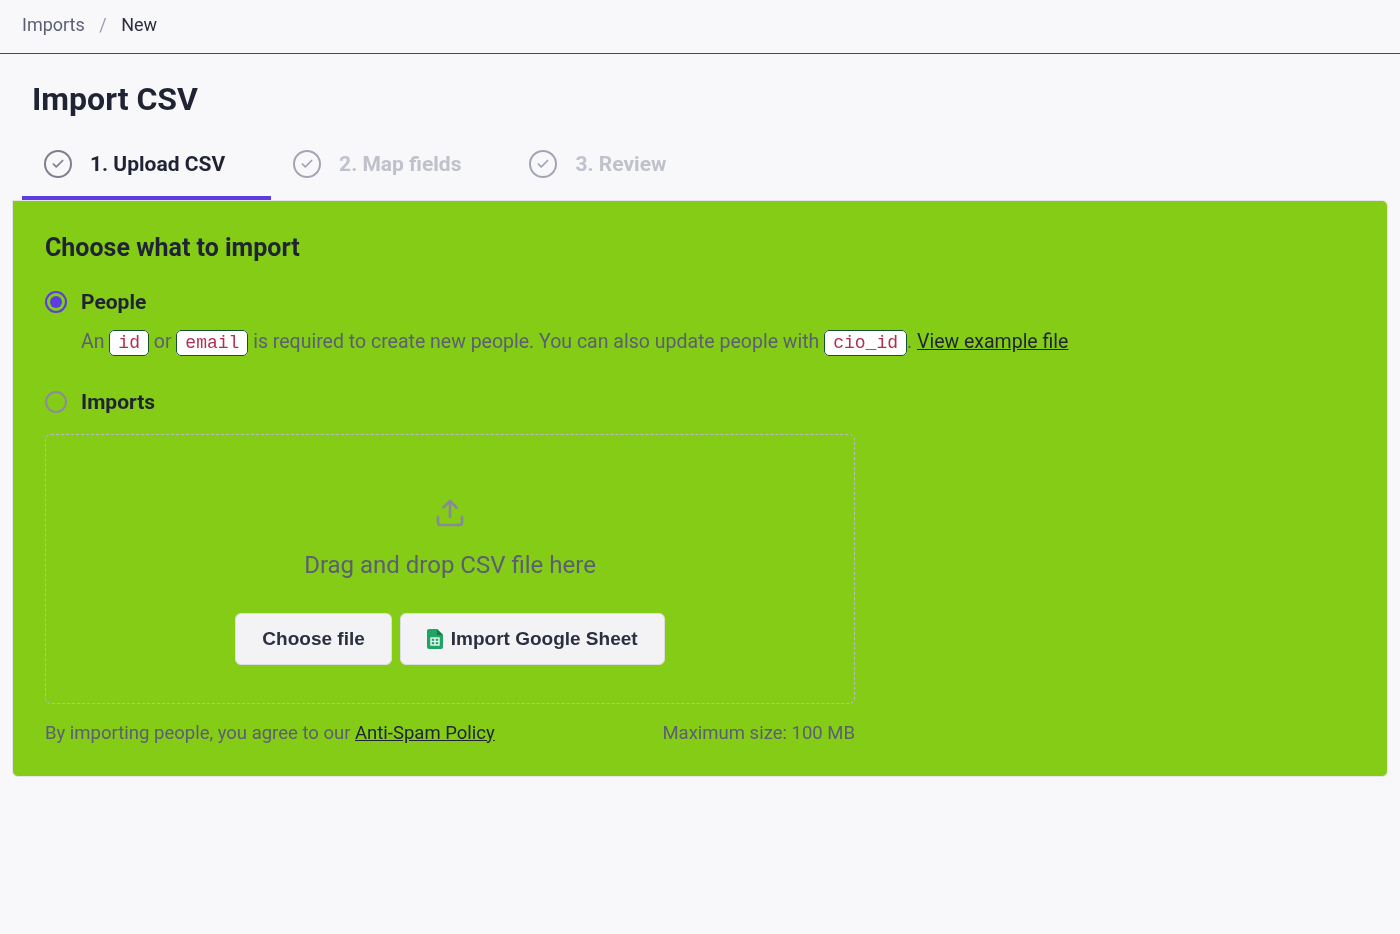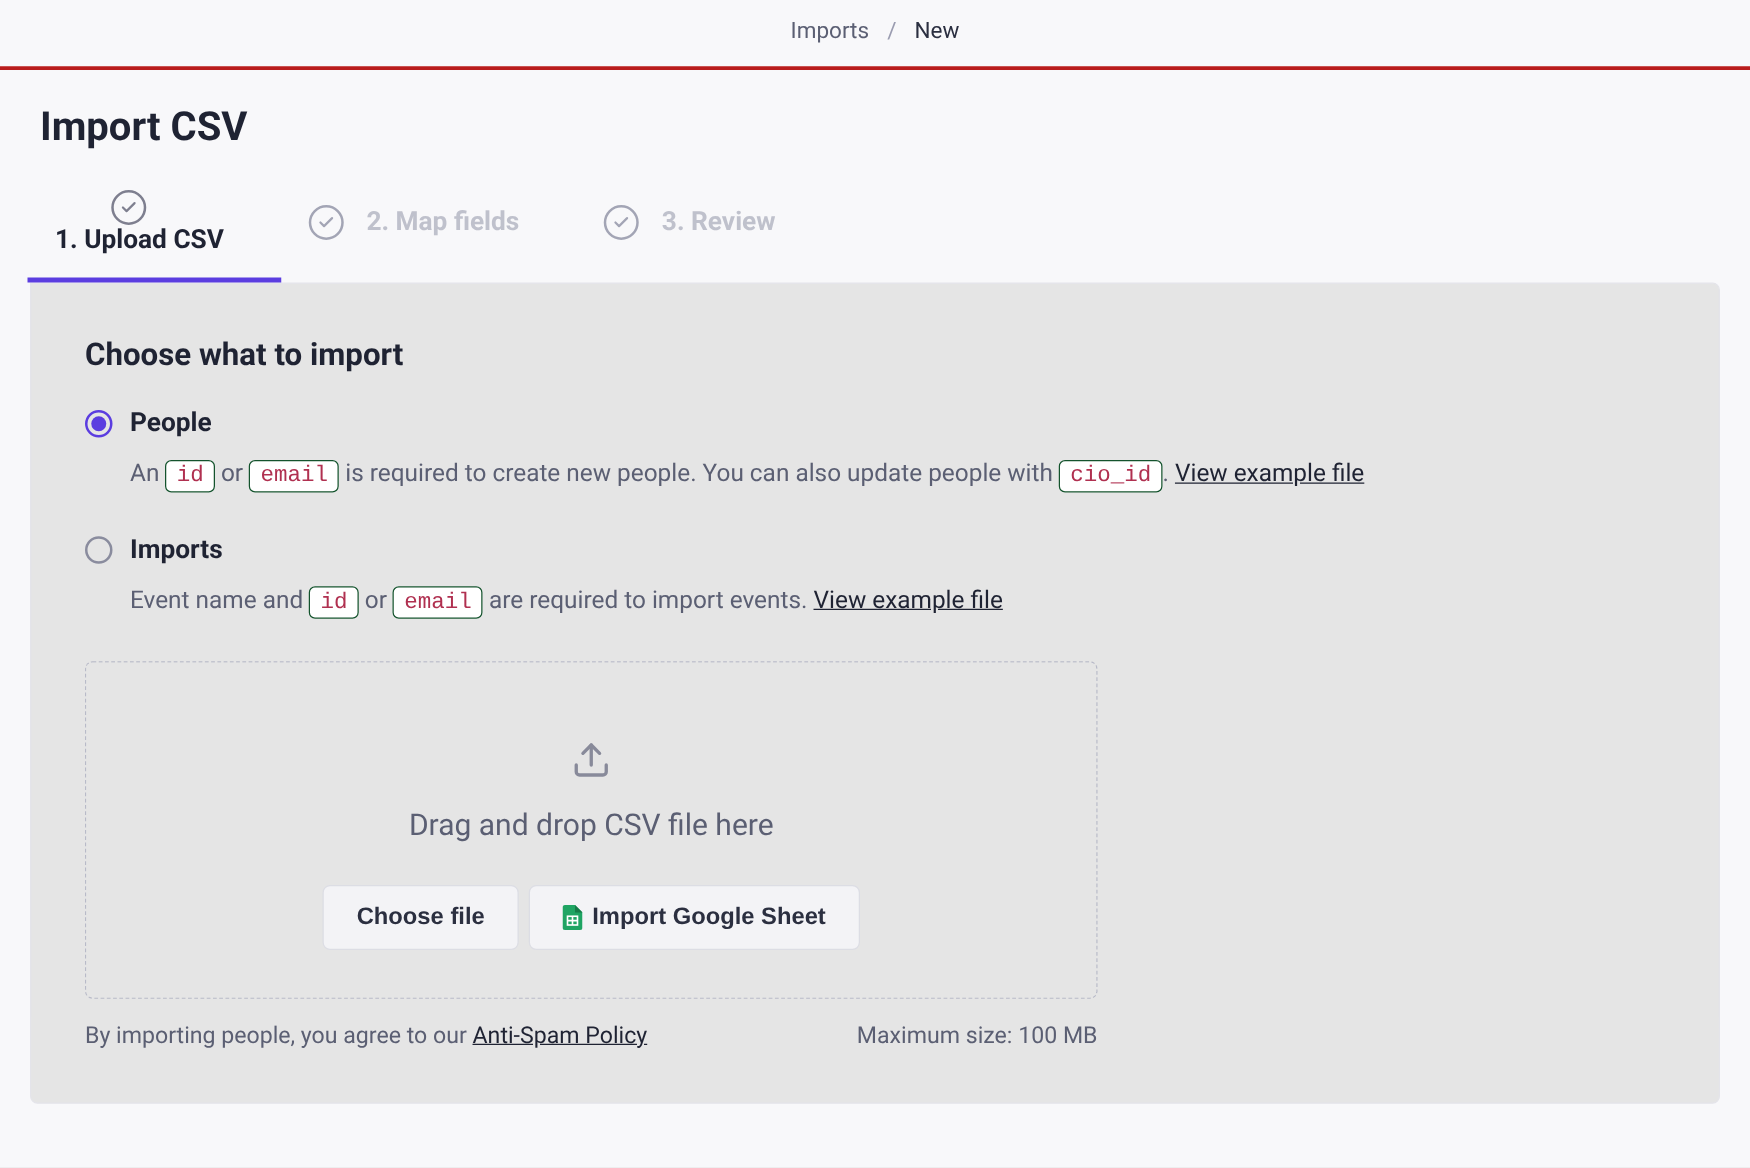--- a/index.html
+++ b/index.html
@@ -4,24 +4,23 @@
   <style>
     * { box-sizing: border-box; margin: 0; padding: 0; }
     body {
       font-family: -apple-system, BlinkMacSystemFont, "Segoe UI", Roboto, Helvetica, Arial, sans-serif;
       background: #f8f8fa;
       color: #1f2333;
       width: 1400px;
     }
     .breadcrumb {
       padding: 14px 22px 18px;
-      border-bottom: 3px solid #b91c1c;
+      border-bottom: 1px solid #b91c1c;
       font-size: 18px;
       color: #5b5f73;
-      text-align: center;
     }
     .breadcrumb a { color: #5b5f73; text-decoration: none; }
     .breadcrumb .sep { margin: 0 10px; color: #9a9cb0; }
     .breadcrumb .current { color: #2b2f40; }
     .page-title {
       font-size: 32px;
       font-weight: 700;
       color: #1f2333;
       padding: 26px 32px 32px;
     }
@@ -36,39 +35,38 @@
       padding: 0 46px 18px 22px;
       font-size: 21px;
       font-weight: 700;
       color: #bfc1cc;
       border-bottom: 4px solid transparent;
       position: relative;
     }
     .tab.active {
       color: #1f2333;
       border-bottom-color: #5b3de0;
-      flex-direction: column;
     }
     .tab .check-circle {
       width: 28px; height: 28px;
       border: 2.5px solid currentColor;
       border-radius: 50%;
       margin-right: 18px;
       display: flex; align-items: center; justify-content: center;
       flex-shrink: 0;
       color: #a3a5b5;
     }
     .tab.active .check-circle { color: #7e7f8f; }
     .tab .check-circle svg { width: 14px; height: 14px; }
     .panel {
-      margin: 0 24px 40px;
-      background: #e5e5e5;
+      margin: 0 12px 40px;
+      background: #84cc16;
       border: 1px solid #e4e4ea;
       border-radius: 0 6px 6px 6px;
-      padding: 43px;
+      padding: 32px;
     }
     .section-title {
       font-size: 25px;
       font-weight: 700;
       color: #1f2333;
       margin-bottom: 28px;
     }
     .radio-row {
       display: flex;
       align-items: center;
@@ -197,23 +195,20 @@
     <span class="radio-label">People</span>
   </div>
   <p class="radio-desc">
     <span>An </span><span class="code-chip">id</span><span> or </span><span class="code-chip">email</span><span> is required to create new people. You can also update people with </span><span class="code-chip">cio_id</span><span>. </span><a class="link">View example file</a>
   </p>
 
   <div class="radio-row">
     <span class="radio"></span>
     <span class="radio-label">Imports</span>
   </div>
-  <p class="radio-desc">
-    <span>Event name and </span><span class="code-chip">id</span><span> or </span><span class="code-chip">email</span><span> are required to import events. </span><a class="link">View example file</a>
-  </p>
 
   <div class="dropzone">
     <div class="upload-icon">
       <svg viewBox="0 0 24 24" fill="none" stroke="currentColor" stroke-width="2" stroke-linecap="round" stroke-linejoin="round">
         <path d="M21 15v4a2 2 0 0 1-2 2H5a2 2 0 0 1-2-2v-4"></path>
         <polyline points="17 8 12 3 7 8"></polyline>
         <line x1="12" y1="3" x2="12" y2="15"></line>
       </svg>
     </div>
     <div class="dropzone-text">Drag and drop CSV file here</div>

